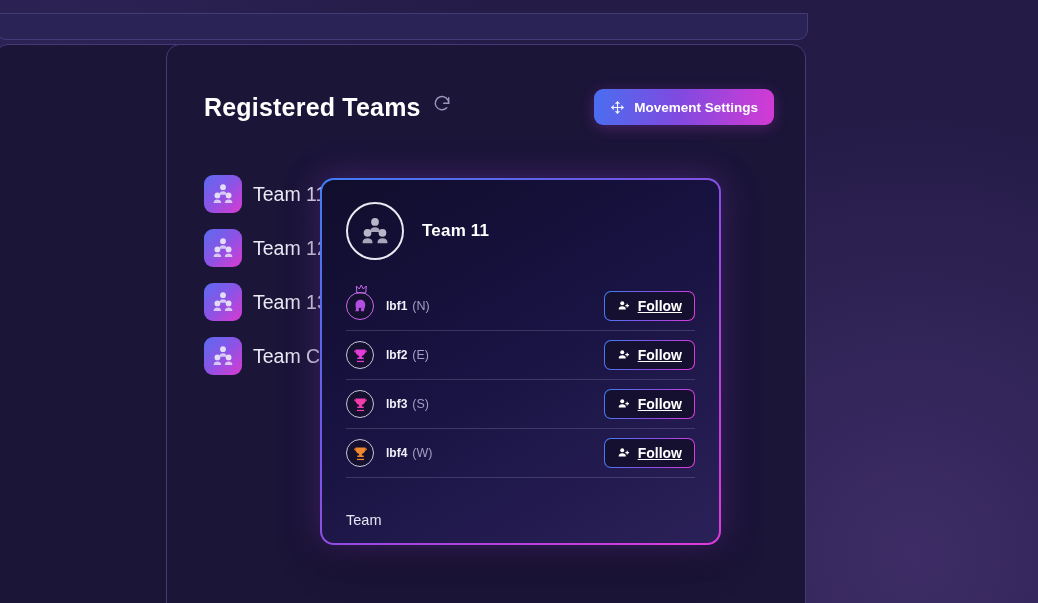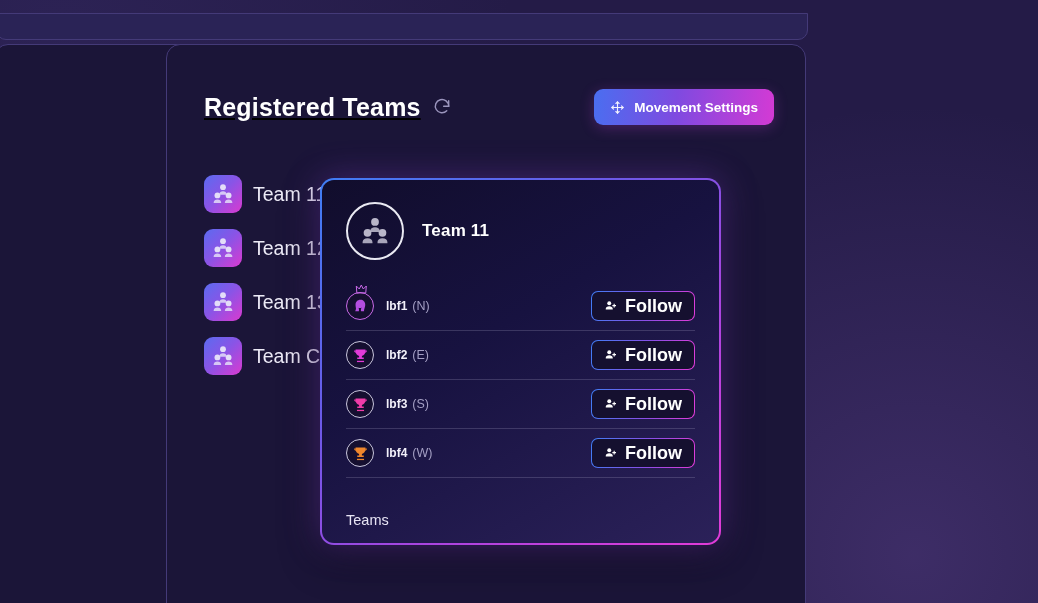--- a/index.html
+++ b/index.html
@@ -62,21 +62,21 @@
   
   .panel-header {
     position: absolute;
     left: 38px; top: 40px;
     width: 570px;
     height: 46px;
     display: flex;
     align-items: center;
     justify-content: space-between;
   }
-  .title-wrap { display: flex; align-items: center; gap: 10px; text-decoration: underline; }
+  .title-wrap { display: flex; align-items: flex-start; gap: 10px; }
   .panel-title {
     font-size: 25px;
     font-weight: 700;
     color: #ffffff;
     letter-spacing: .2px;
     white-space: nowrap;
   }
   .refresh-btn {
     width: 22px; height: 22px;
     display: flex; align-items: center; justify-content: center;
@@ -219,30 +219,31 @@
   }
   .member-spacer { flex: 1 1 auto; }
 
   .follow-btn {
     display: inline-flex;
     align-items: center;
     gap: 7px;
     height: 30px;
     padding: 0 12px;
     border-radius: 7px;
-    font-size: 18px;
+    font-size: 14px;
     font-weight: 700;
     color: #ffffff;
     font-family: "Liberation Sans", sans-serif;
     cursor: pointer;
     border: 1.5px solid transparent;
     background:
       linear-gradient(#15102f, #15102f) padding-box,
       linear-gradient(105deg, #3f7ef5 0%, #8a4ee6 55%, #e23bd8 100%) border-box;
     white-space: nowrap;
+    text-decoration: underline;
   }
   .follow-btn svg { width: 14px; height: 14px; display: block; }
 
   .clubs-label {
     margin-top: 34px;
     font-size: 14.5px;
     color: #e7e4f4;
     font-weight: 500;
   }
 </style>
@@ -462,16 +463,16 @@
           <svg viewBox="0 0 24 24" fill="#ffffff">
             <circle cx="9" cy="7.2" r="3.4"></circle>
             <path d="M9 12.4c-3.4 0-6 1.8-6 4.2v1.4h12v-1.4c0-2.4-2.6-4.2-6-4.2z"></path>
             <path d="M18.4 8.2v2.2h2.2v1.9h-2.2v2.2h-1.9v-2.2h-2.2v-1.9h2.2V8.2z"></path>
           </svg>
         </span>
         <span>Follow</span>
       </button>
     </div>
 
-    <div class="clubs-label">Teams</div>
+    <div class="clubs-label">Team</div>
 
   </div>
 </div>
 
 </body></html>

